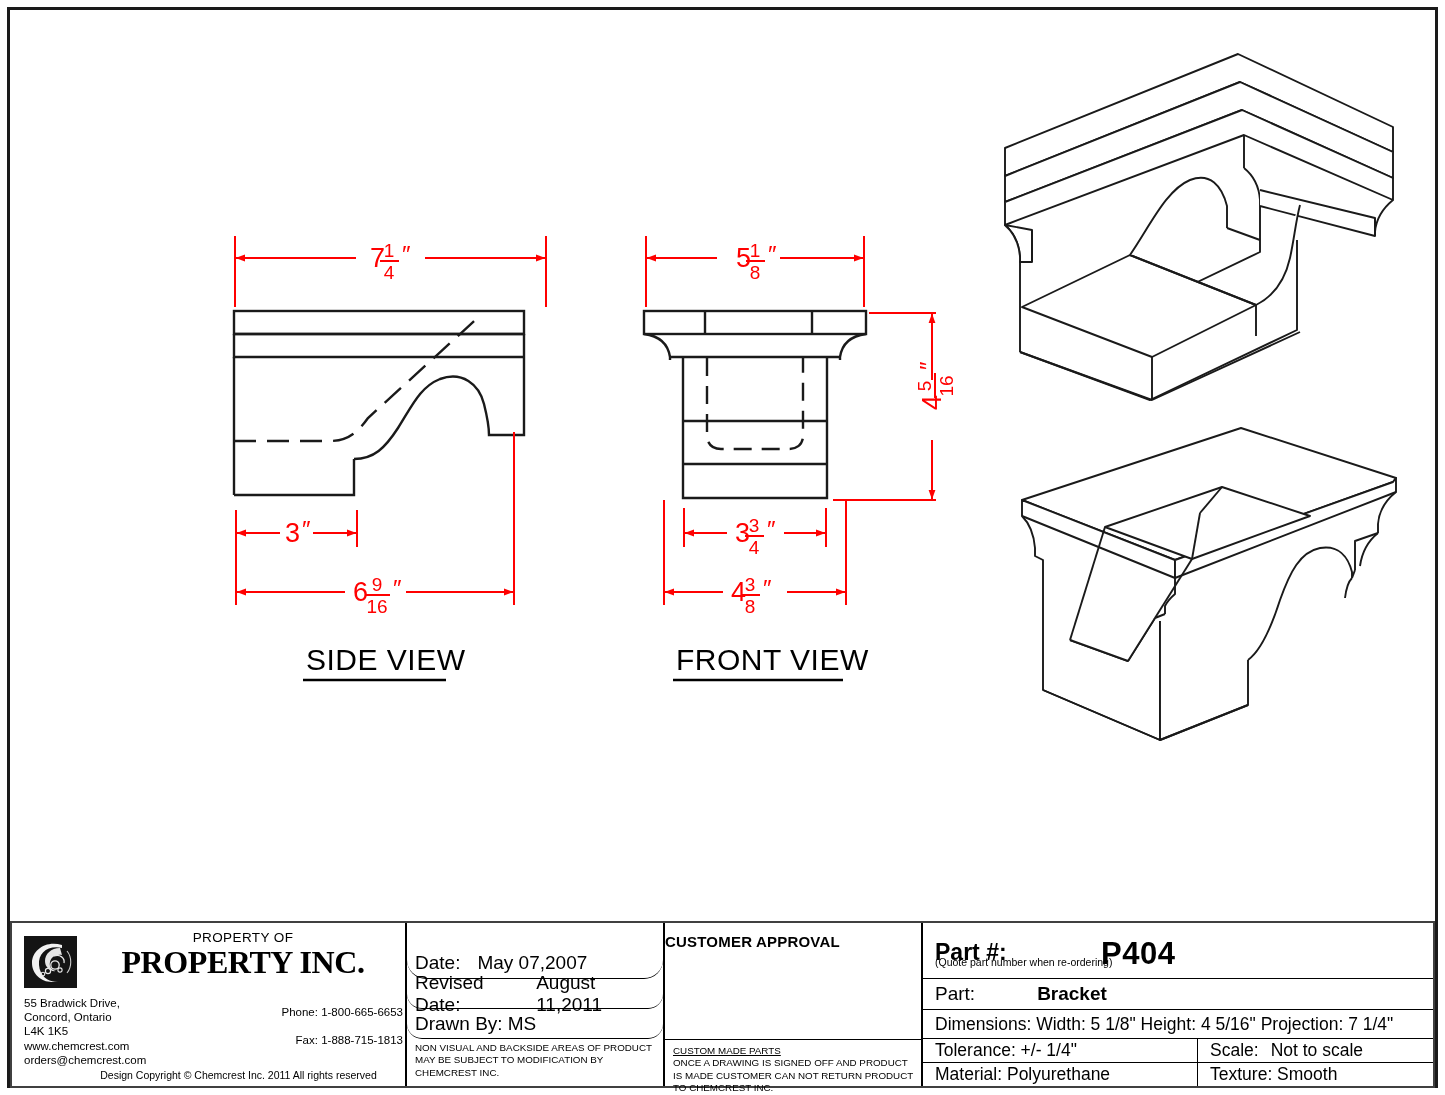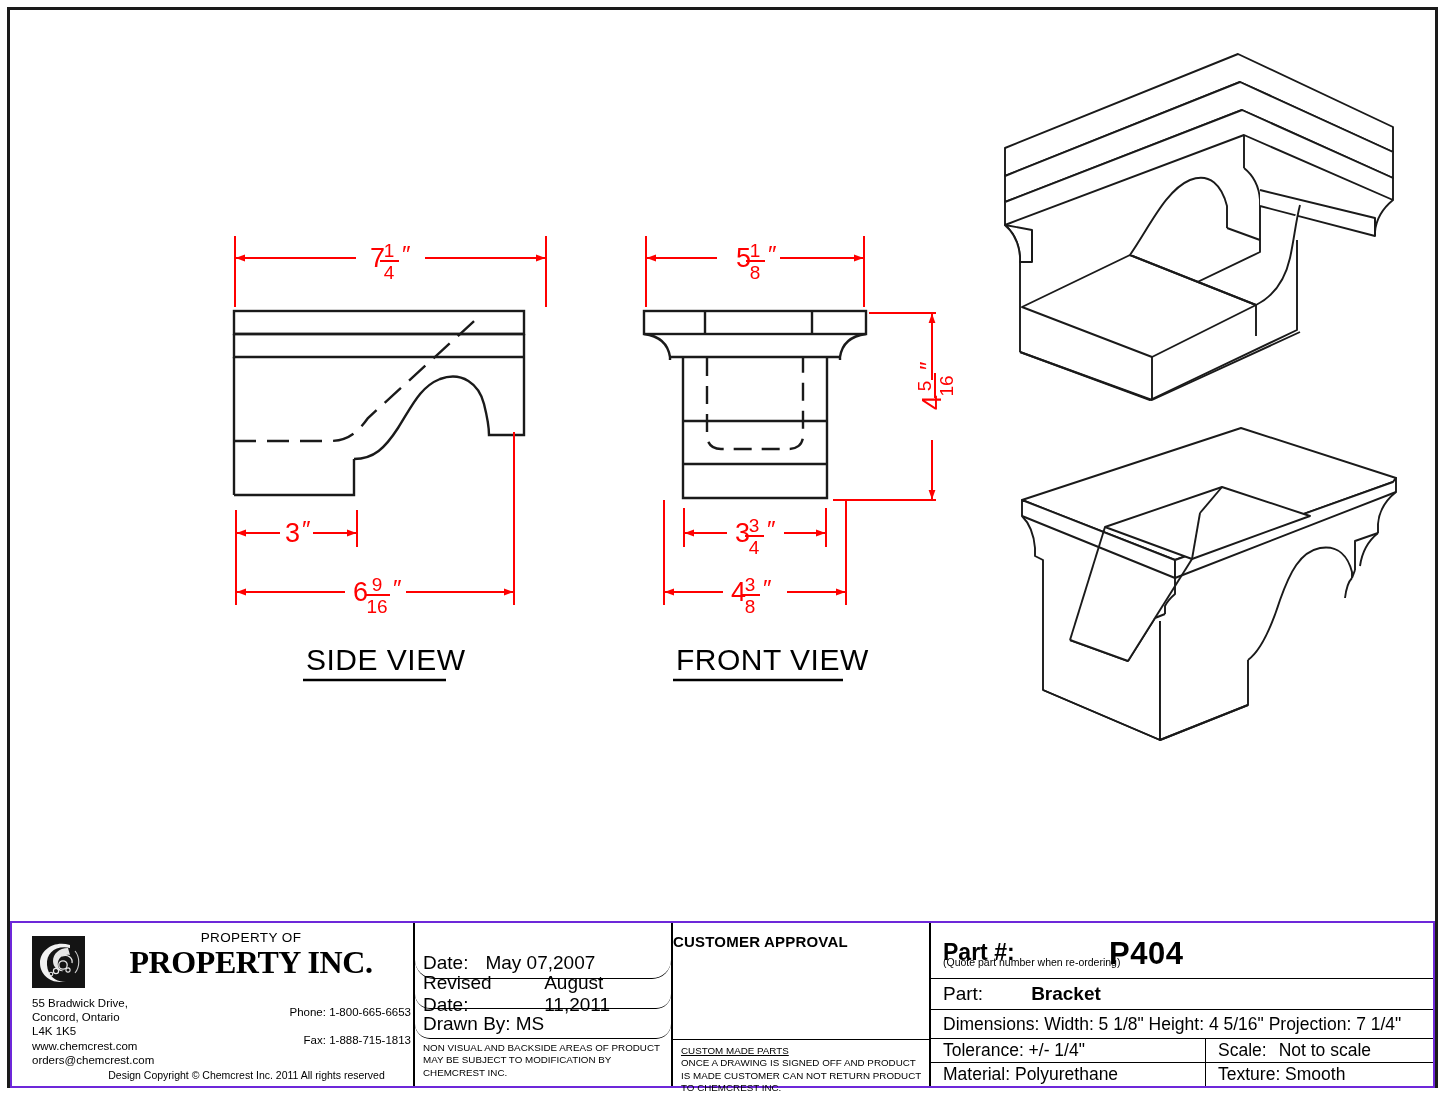--- a/index.html
+++ b/index.html
@@ -29,24 +29,23 @@
     width: 1445px; height: 1095px;
     pointer-events: none;
   }
   
   #titleblock {
     position: absolute;
     left: 10px;
     top: 921px;
     width: 1425px;
     height: 167px;
-    border: 2px solid #6d28d9;
+    border: 2px solid #404040;
     display: flex;
     background: #fff;
-    padding-left: 8px;
   }
   .tb-col { border-right: 2px solid #000; height: 100%; position: relative; }
   .tb-col:last-child { border-right: none; }
 
   
   #col-company { width: 395px; padding: 0; }
   #logo-row { position: absolute; left: 12px; top: 13px; }
   #logo-mark {
     width: 53px; height: 52px;
     background: #111;
@@ -164,21 +163,21 @@
   #partno-sub {
     position: absolute; left: 12px; top: 33px;
     font-size: 10.5px;
   }
   #partno-value {
     position: absolute; left: 178px; top: 13px;
     font-size: 31px; font-weight: bold;
     letter-spacing: .5px;
   }
   #row-part { height: 32px; display: flex; align-items: center; padding-left: 12px; font-size: 19px; gap: 48px; }
-  #row-part .strong { font-weight: bold; margin-left: 0; }
+  #row-part .strong { font-weight: bold; margin-left: 14px; }
   #row-dims { height: 30px; display: flex; align-items: center; padding-left: 12px; font-size: 17.5px; }
   .split-row { height: 24px; display: flex; border-bottom: 1.5px solid #000; }
   .split-row:last-child { border-bottom: none; }
   .split-left { width: 275px; border-right: 1.5px solid #000; padding-left: 12px; display: flex; align-items: center; font-size: 17.5px; }
   .split-right { flex: 1; padding-left: 12px; display: flex; align-items: center; font-size: 17.5px; }
   .sp { display: inline-block; width: 12px; }
 </style>
 </head>
 <body>
 

